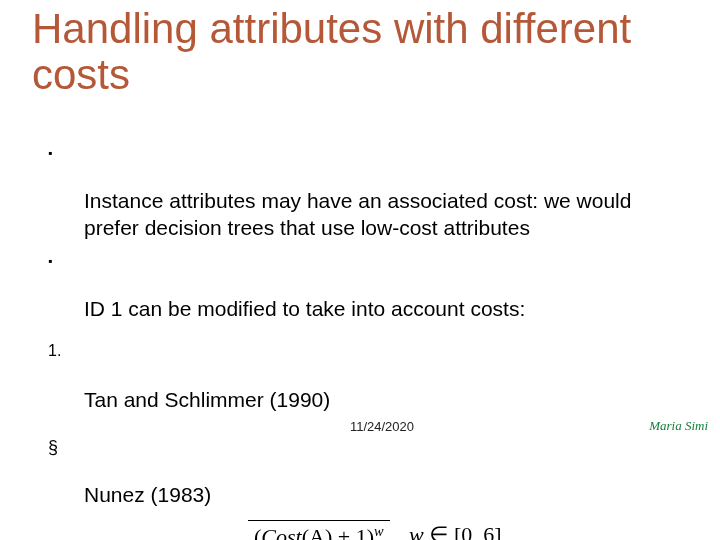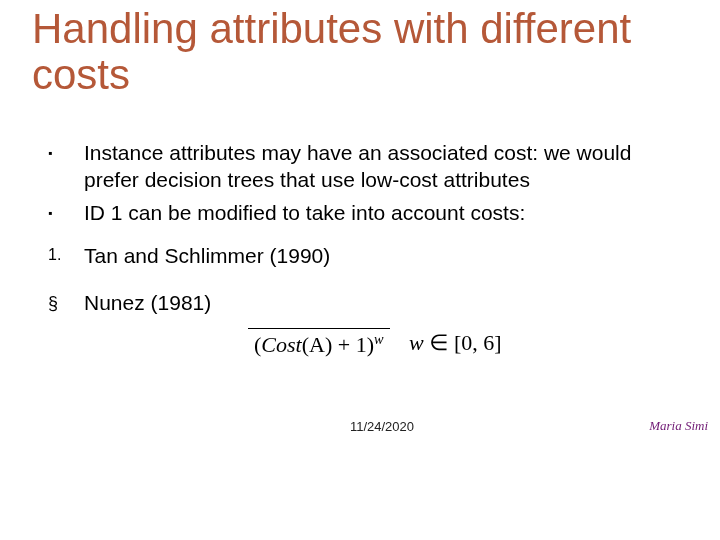--- a/index.html
+++ b/index.html
@@ -54,20 +54,21 @@
   .marker.num {
     font-size: 16px;
     padding-top: 2px;
   }
   .marker.sec {
     font-size: 18px;
     padding-top: 2px;
   }
   .rowtext {
     flex: 1 1 auto;
+    margin-top: 48px;
   }
   .spacer-small { height: 4px; }
   .spacer-med   { height: 10px; }
 
   .formula-block {
     font-family: "Times New Roman", Times, serif;
     font-style: italic;
     font-size: 22px;
     line-height: 1.15;
   }
@@ -113,21 +114,21 @@
     color: #222;
     font-family: Arial, sans-serif;
     padding-left: 22px;
   }
   .footer-author {
     position: absolute;
     bottom: 14px;
     right: 12px;
     font-size: 13px;
     font-style: italic;
-    color: #701a75;
+    color: #15803d;
     font-family: "Times New Roman", Times, serif;
   }
 </style>
 </head>
 <body>
 
 <div class="slide">
 
   <div class="title">Handling attributes with different costs</div>
 
@@ -150,21 +151,21 @@
       <div class="rowtext">Tan and Schlimmer   (1990)</div>
     </div>
 
     <div class="spacer-small"></div>
 
 
     <div class="spacer-med"></div>
 
     <div class="row">
       <div class="marker sec">§</div>
-      <div class="rowtext">Nunez (1981)</div>
+      <div class="rowtext">Nunez (1983)</div>
     </div>
 
     <div class="spacer-small"></div>
 
     <div class="formula-block formula-center">
       <span class="frac">
         <span class="bar"></span>
         <span class="den">
           <span class="upright">(</span><span>Cost</span><span class="upright">(A)</span><span class="upright"> + 1)</span><span class="sup">w</span>
         </span>

